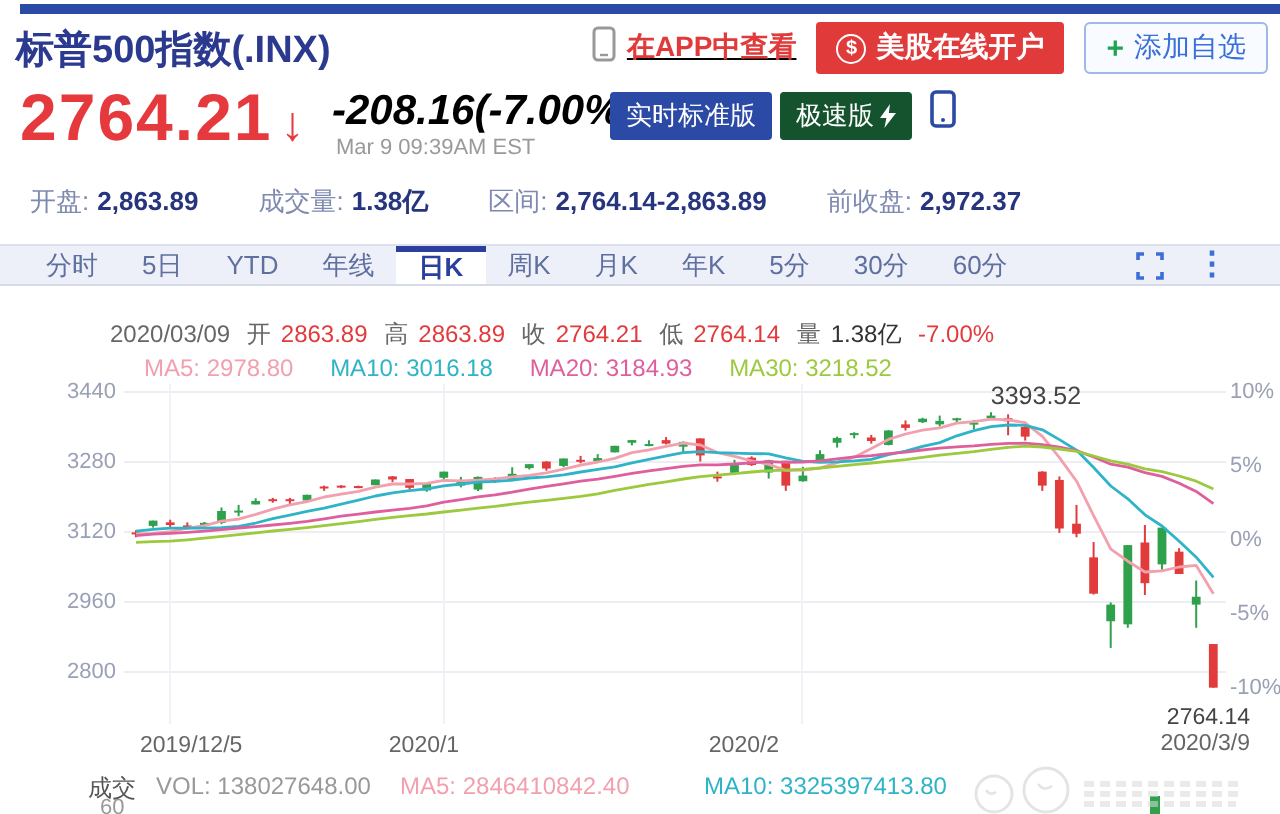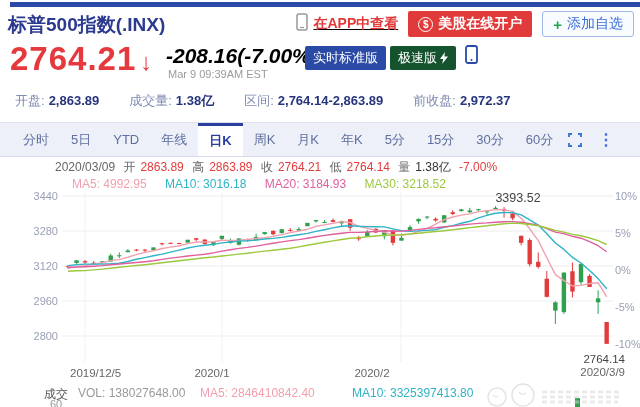--- a/index.html
+++ b/index.html
@@ -23,21 +23,21 @@
   .change { position:absolute; top:44px; left:166px; font-size:21px; font-weight:600; color:#000000;font-style:italic; }
   .quote-time { position:absolute; top:68px; left:168px; font-size:11px; color:#9a9a9a; }
   .badge-rt { position:absolute; top:46px; left:305px; background:#2b4aa5; color:#fff; font-size:13px; padding:3px 8px; border-radius:2px; cursor:pointer; }
   .badge-fast { position:absolute; top:46px; left:390px; background:#14532d; color:#fff; font-size:13px; padding:3px 8px; border-radius:2px; cursor:pointer; display:flex; align-items:center; gap:3px; }
   .phone-sm { position:absolute; top:45px; left:465px; cursor:pointer; }
 
   .stats { position:absolute; top:92px; left:15px; right:0; display:flex; align-items:center; gap:30px; font-size:13px; }
   .stats .lb { color:#7e8ab0; }
   .stats .vl { color:#26357d; font-weight:bold; margin-left:4px; }
 
-  .tabbar { position:absolute; top:122px; left:0; right:0; height:35px; background:#edf0f8; border-top:1px solid #dde1ee; border-bottom:1px solid #d5dae8; display:flex; align-items:stretch; padding-left:12px; }
+  .tabbar { position:absolute; top:122px; left:0; right:0; height:21px; background:#edf0f8; border-top:1px solid #dde1ee; border-bottom:1px solid #d5dae8; display:flex; align-items:stretch; padding-left:12px; }
   .tab { display:flex; align-items:center; padding:0 11px; font-size:13px; color:#5f6f9f; cursor:pointer; }
   .tab.active { background:#fff; color:#2b3f9e; font-weight:bold; border-top:3px solid #2b3f9e; }
   .tab-icons { margin-left:auto; display:flex; align-items:center; gap:16px; padding-right:26px; }
   .icon-btn { cursor:pointer; display:flex; align-items:center; }
   .dots { color:#3a6fd8; font-size:16px; font-weight:bold; letter-spacing:0; line-height:10px; }
 
   .ohlc { position:absolute; top:159px; left:55px; font-size:12px; white-space:nowrap; }
   .ohlc span { margin-right:5px; }
   .ohlc .g { color:#666; }
   .ohlc .r { color:#e23b3b; }
@@ -123,21 +123,20 @@
   <div class="tabbar">
     <div class="tab">分时</div>
     <div class="tab">5日</div>
     <div class="tab">YTD</div>
     <div class="tab">年线</div>
     <div class="tab active">日K</div>
     <div class="tab">周K</div>
     <div class="tab">月K</div>
     <div class="tab">年K</div>
     <div class="tab">5分</div>
-    <div class="tab">15分</div>
     <div class="tab">30分</div>
     <div class="tab">60分</div>
     <div class="tab-icons">
       <span class="icon-btn">
         <svg width="14" height="14" viewBox="0 0 14 14" fill="none" stroke="#3a6fd8" stroke-width="1.8">
             <path d="M1,4 V1 H4"></path>
             <path d="M10,1 H13 V4"></path>
             <path d="M13,10 V13 H10"></path>
             <path d="M4,13 H1 V10"></path>
           </svg>
@@ -150,21 +149,21 @@
     <span class="g">2020/03/09</span>
     <span class="g">开</span><span class="r">2863.89</span>
     <span class="g">高</span><span class="r">2863.89</span>
     <span class="g">收</span><span class="r">2764.21</span>
     <span class="g">低</span><span class="r">2764.14</span>
     <span class="g">量</span><span class="d">1.38亿</span>
     <span class="r">-7.00%</span>
   </div>
 
   <div class="ma-row">
-    <span class="c-ma5">MA5: 4992.95</span>
+    <span class="c-ma5">MA5: 2978.80</span>
     <span class="c-ma10">MA10: 3016.18</span>
     <span class="c-ma20">MA20: 3184.93</span>
     <span class="c-ma30">MA30: 3218.52</span>
   </div>
 
   <svg id="chart-svg" class="overlay" width="640" height="407" viewBox="0 0 640 407">
       <line x1="62" y1="196" x2="613" y2="196" stroke="#ededf3" stroke-width="1"></line>
       <line x1="62" y1="231" x2="613" y2="231" stroke="#ededf3" stroke-width="1"></line>
       <line x1="62" y1="266" x2="613" y2="266" stroke="#ededf3" stroke-width="1"></line>
       <line x1="62" y1="301" x2="613" y2="301" stroke="#ededf3" stroke-width="1"></line>

